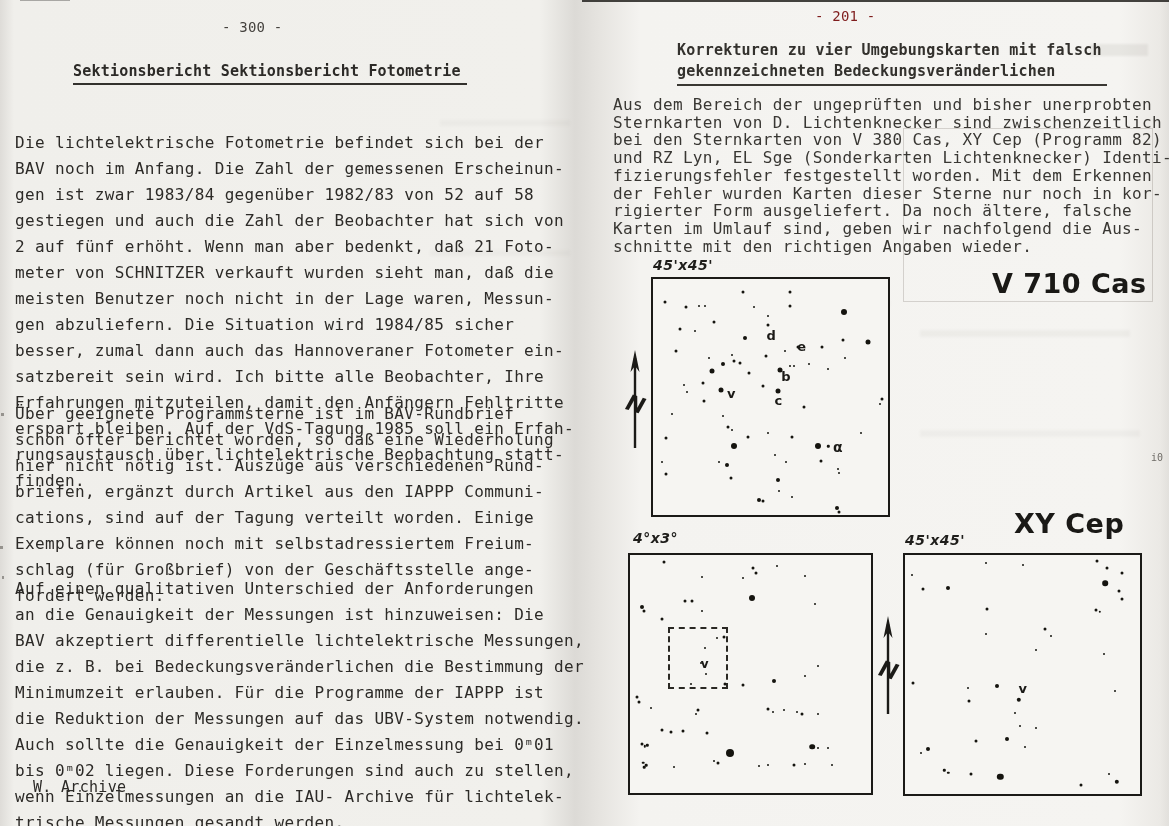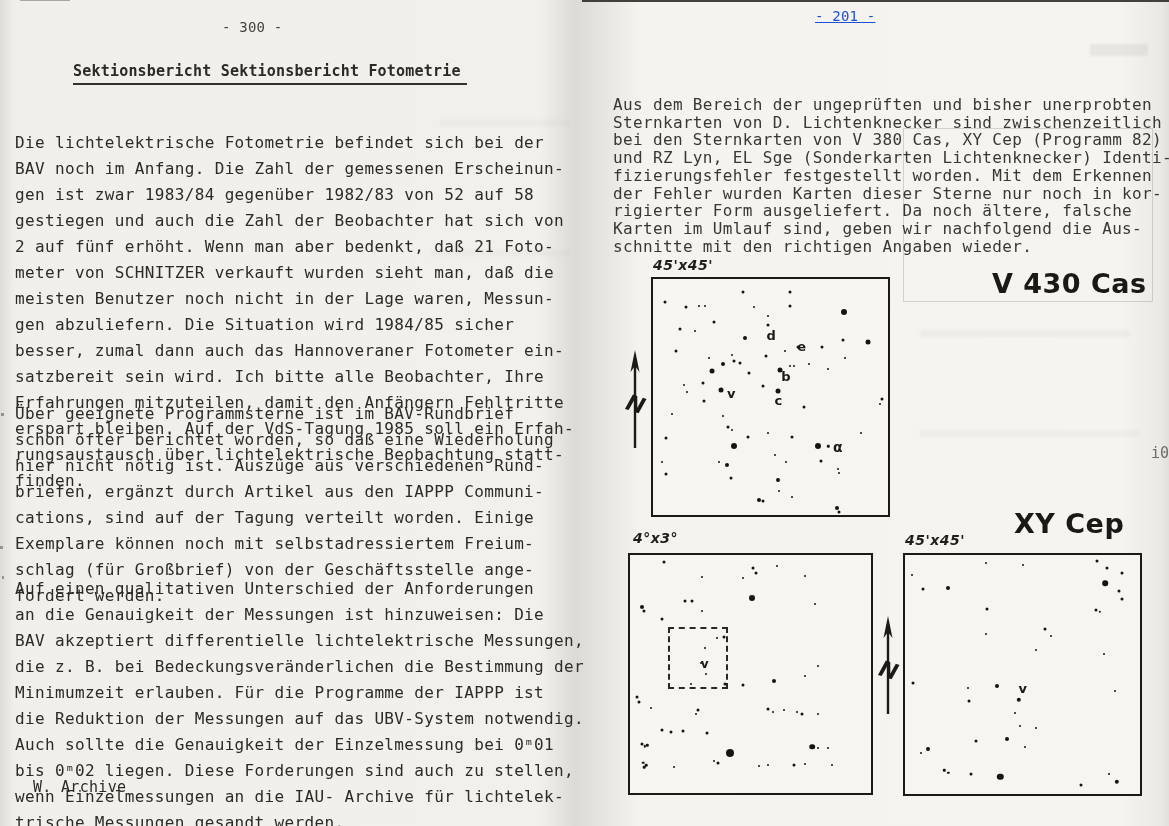--- a/index.html
+++ b/index.html
@@ -21,21 +21,21 @@
   }
   .top-edge{position:absolute;top:0;height:2px;background:#23221f;}
   .speck{position:absolute;width:3px;height:3px;background:#57544f;opacity:.55;}
   .bleed{position:absolute;background:#8f8b82;filter:blur(1.2px);}
   .bleed-box{position:absolute;border:1px solid rgba(125,120,110,.28);filter:blur(.6px);}
 
   .tw{white-space:pre;color:#2c2a27;}
   .body-text{font-size:16px;line-height:26px;letter-spacing:.35px;}
   .body-text-r{color:#393733;line-height:17.7px;}
   .pgnum{font-size:14px;letter-spacing:.2px;color:#45423e;}
-  .pgnum-r{color:#1d4ed8;text-decoration:underline;}
+  .pgnum-r{color:#7f1d1d;}
   .doc-title{font-size:15px;font-weight:bold;letter-spacing:.2px;color:#2c2a27;}
   .underline{border-bottom:2px solid #33312d;padding-bottom:3px;}
   .title-r{position:absolute;left:677px;top:40px;width:430px;}
   .title-r .line{font-size:15px;font-weight:bold;letter-spacing:.2px;color:#33312d;line-height:21px;white-space:pre;}
   .title-r .line2{border-bottom:2px solid #3a3833;padding-bottom:2px;}
 
   .sig{font-size:15px;letter-spacing:.3px;color:#2c2a27;}
 
   
   .chart-box{
@@ -50,21 +50,21 @@
   .dashed-box{position:absolute;border:2px dashed #2a2824;box-sizing:border-box;}
   .scale-label{
     position:absolute;font-family:"DejaVu Sans",sans-serif;
     font-style:italic;font-weight:600;font-size:14px;color:#1f1e1b;letter-spacing:.5px;
   }
   .big-name{
     position:absolute;font-family:"DejaVu Sans",sans-serif;
     font-weight:bold;font-size:27px;color:#1a1916;letter-spacing:.5px;
   }
   .compass{position:absolute;width:30px;height:104px;}
-  .edge-mark{position:absolute;font-size:15px;color:#6f6c67;letter-spacing:0;}
+  .edge-mark{position:absolute;font-size:10px;color:#6f6c67;letter-spacing:0;margin-top:8px;}
 </style>
 </head>
 <body>
 
 <div class="scan-bg"></div>
 
 <div class="top-edge" style="left:582px;width:587px;opacity:.85;"></div>
 <div class="top-edge" style="left:20px;width:50px;height:1px;opacity:.35;"></div>
 <div class="speck" style="left:1px;top:413px;"></div>
 <div class="speck" style="left:0px;top:546px;"></div>
@@ -118,20 +118,22 @@
 wenn Einzelmessungen an die IAU- Archive für lichtelek-
 trische Messungen gesandt werden.</div>
 
   <div class="tw sig" style="position:absolute;left:33px;top:778px;">W. Archive</div>
 </div>
 
 <div>
   <div class="tw pgnum pgnum-r" style="position:absolute;left:815px;top:8px;">- 201 -</div>
 
   <div class="title-r">
+    <div class="line">Korrekturen zu vier Umgebungskarten mit falsch</div>
+    <div class="line line2">gekennzeichneten Bedeckungsveränderlichen</div>
   </div>
 
   <div class="tw body-text body-text-r" style="position:absolute;left:613px;top:96px;">Aus dem Bereich der ungeprüften und bisher unerprobten
 Sternkarten von D. Lichtenknecker sind zwischenzeitlich
 bei den Sternkarten von V 380 Cas, XY Cep (Programm 82)
 und RZ Lyn, EL Sge (Sonderkarten Lichtenknecker) Identi-
 fizierungsfehler festgestellt worden. Mit dem Erkennen
 der Fehler wurden Karten dieser Sterne nur noch in kor-
 rigierter Form ausgeliefert. Da noch ältere, falsche
 Karten im Umlauf sind, geben wir nachfolgend die Aus-
@@ -213,21 +215,21 @@
       <div class="star" style="left: 59.3%; top: 92.5%; width: 2px; height: 2px;"></div>
       <div class="star" style="left: 78.5%; top: 96.9%; width: 4px; height: 4px;"></div>
       <div class="star" style="left: 79.2%; top: 98.6%; width: 3px; height: 3px;"></div>
       <div class="star-label" style="left: 50.3%; top: 23.8%;">d</div>
       <div class="star-label" style="left: 63.3%; top: 28.6%;">e</div>
       <div class="star-label" style="left: 56.6%; top: 41.1%;">b</div>
       <div class="star-label" style="left: 53.3%; top: 51.2%;">c</div>
       <div class="star-label" style="left: 33.3%; top: 48.3%;">v</div>
       <div class="star-label" style="left: 78.6%; top: 71.2%; font-size: 14px;">α</div>
     </div>
-  <div class="big-name" style="left:992px;top:268px;">V 430 Cas</div>
+  <div class="big-name" style="left:992px;top:268px;">V 710 Cas</div>
   <svg class="compass" style="left:620px;top:350px;" viewBox="0 0 30 104">
     <line x1="15" y1="8" x2="15" y2="98" stroke="#1b1a17" stroke-width="2.4"></line>
     <polygon points="15,0 10.5,22 15,16 19.5,22" fill="#1b1a17"></polygon>
     <text x="15" y="62" text-anchor="middle" transform="rotate(18 15 56)" font-family="DejaVu Sans, sans-serif" font-weight="bold" font-style="italic" font-size="22" fill="#1b1a17">N</text>
   </svg>
 
   <div class="scale-label" style="left:633px;top:530px;">4°x3°</div>
   <div class="chart-box" style="left:628px;top:553px;width:245px;height:242px;">
       <div class="star" style="left: 14.3%; top: 2.8%; width: 3px; height: 3px;"></div>
       <div class="star" style="left: 51%; top: 5.5%; width: 3px; height: 3px;"></div>

